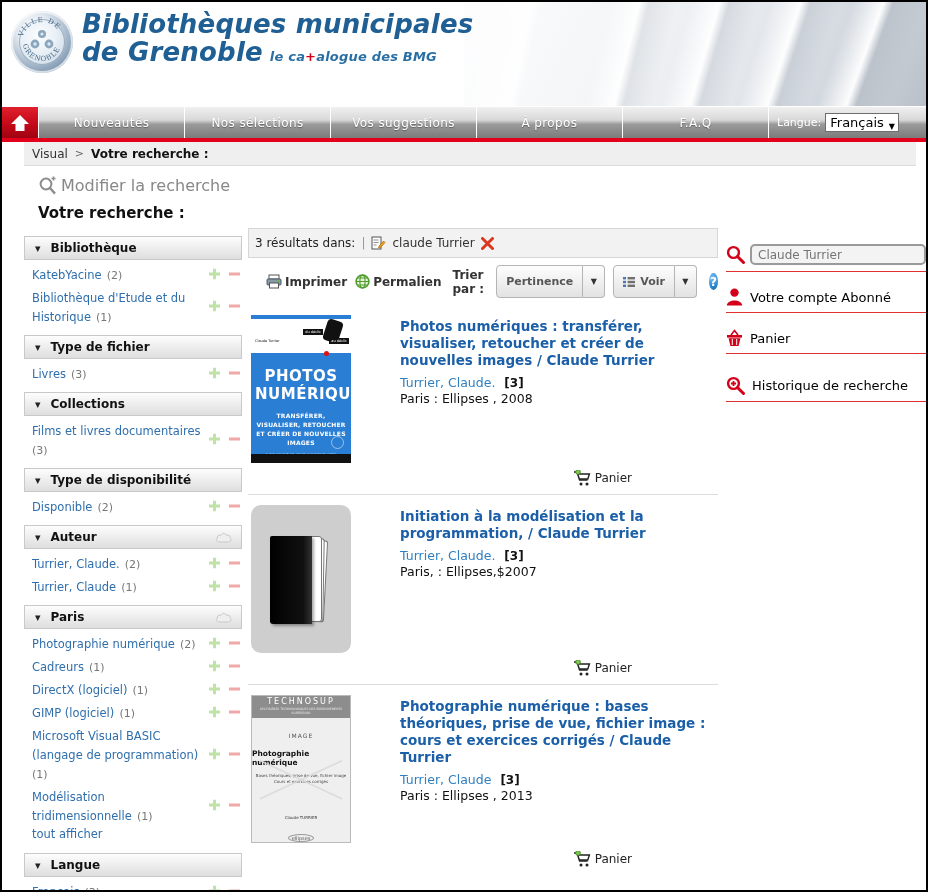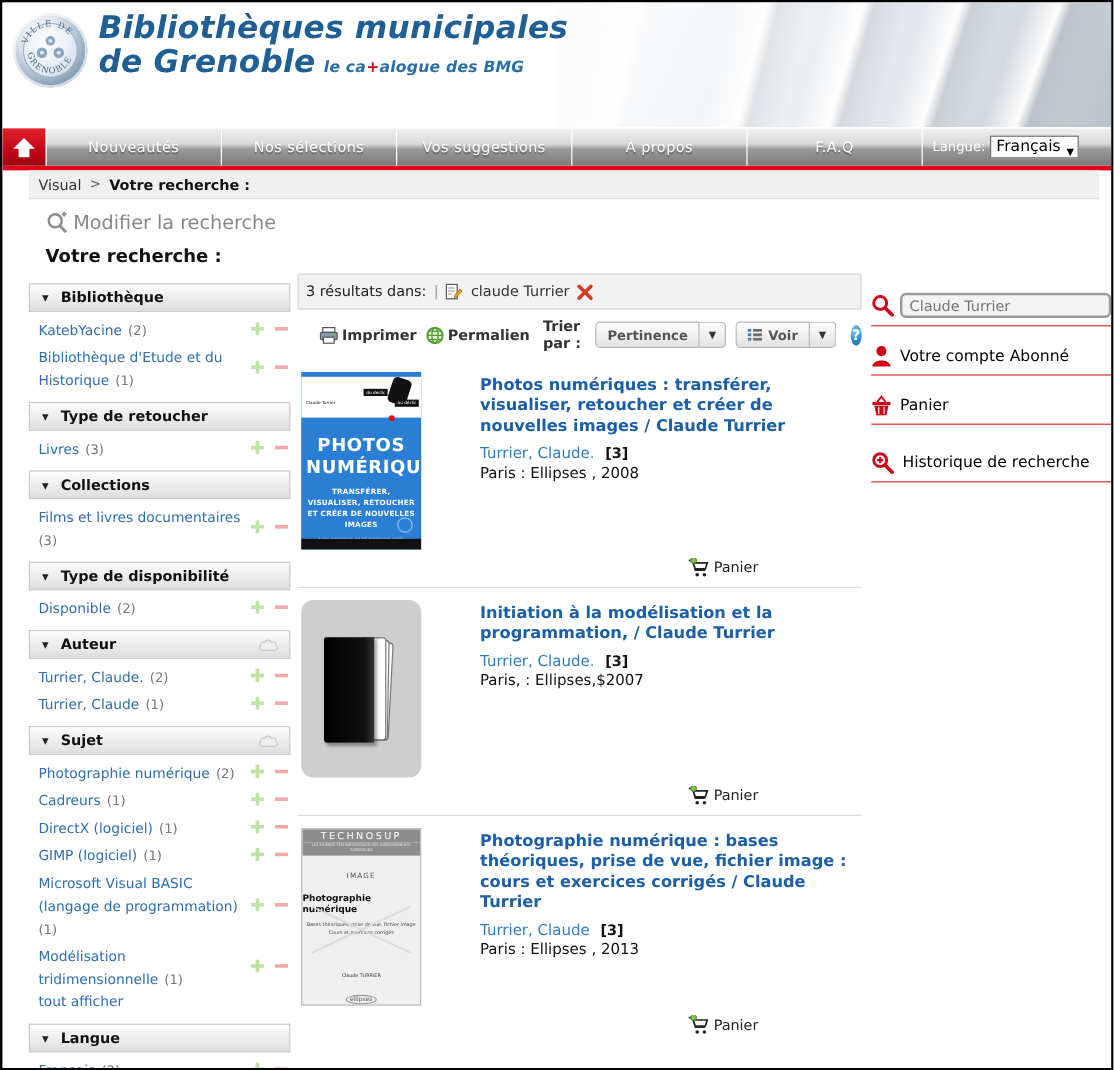--- a/index.html
+++ b/index.html
@@ -196,21 +196,21 @@
     display: flex; align-items: center; gap: 3px;
     font-weight: bold; color: #333; cursor: pointer;
   }
   .tb-label { font-weight: bold; margin-left: 3px; }
   .btn-group { display: flex; align-items: stretch; }
   .btn-main, .btn-caret {
     background: linear-gradient(180deg,#fdfdfd 0%, #f0f0f0 50%, #e2e2e2 100%);
     border: 1px solid #b5b5b5;
     font-size: 11px; font-weight: bold; color: #555;
     display: flex; align-items: center; justify-content: center;
-    cursor: pointer; height: 22px;
+    cursor: pointer; height: 33px;
   }
   .btn-main { padding: 0 9px; border-radius: 4px 0 0 4px; gap: 5px; }
   .btn-caret { width: 22px; border-left: none; border-radius: 0 4px 4px 0; font-size: 8px; color:#333; }
   .help-icon {
     width: 17px; height: 17px; border-radius: 50%;
     background: radial-gradient(circle at 35% 28%, #7fc0ef 0%, #2d8ed6 55%, #1668a8 100%);
     color: #fff; font-size: 12px; font-weight: bold;
     display: flex; align-items: center; justify-content: center;
     cursor: pointer; margin-left: 4px;
   }
@@ -480,21 +480,21 @@
               <path d="M4 0h3v4h4v3H7v4H4V7H0V4h4z" fill="#bfe3a6"></path>
             </svg>
           <svg class="facet-minus" width="11" height="5" viewBox="0 0 11 5">
               <rect x="0" y="1" width="11" height="3" fill="#f0a8a8"></rect>
             </svg>
         </div>
       </div>
 
       <div class="facet-head">
         <span class="chev">▾</span>
-        <span>Type de retoucher</span>
+        <span>Type de fichier</span>
       </div>
       <div class="facet-list">
         <div class="facet-row">
           <span class="facet-link">Livres</span>
           <span class="facet-count">(3)</span>
           <svg class="facet-plus" width="11" height="11" viewBox="0 0 11 11">
               <path d="M4 0h3v4h4v3H7v4H4V7H0V4h4z" fill="#bfe3a6"></path>
             </svg>
           <svg class="facet-minus" width="11" height="5" viewBox="0 0 11 5">
               <rect x="0" y="1" width="11" height="3" fill="#f0a8a8"></rect>
@@ -561,21 +561,21 @@
               <path d="M4 0h3v4h4v3H7v4H4V7H0V4h4z" fill="#bfe3a6"></path>
             </svg>
           <svg class="facet-minus" width="11" height="5" viewBox="0 0 11 5">
               <rect x="0" y="1" width="11" height="3" fill="#f0a8a8"></rect>
             </svg>
         </div>
       </div>
 
       <div class="facet-head">
         <span class="chev">▾</span>
-        <span>Sujet</span>
+        <span>Paris</span>
         <svg class="cloud" width="18" height="13" viewBox="0 0 18 13">
           <path d="M4.5 11 C1.6 11 0.6 8.6 2.3 7.3 C1.6 5 3.9 3.6 5.6 4.5 C6.3 1.9 10.2 1.7 11.2 4.2 C13.6 3.3 15.8 5.1 15.2 7.3 C17 8.3 16.2 11 13.5 11 Z" fill="#eeeeee" stroke="#c8c8c8" stroke-width="1"></path>
         </svg>
       </div>
       <div class="facet-list">
         <div class="facet-row">
           <span class="facet-link">Photographie numérique</span>
           <span class="facet-count">(2)</span>
           <svg class="facet-plus" width="11" height="11" viewBox="0 0 11 11">
               <path d="M4 0h3v4h4v3H7v4H4V7H0V4h4z" fill="#bfe3a6"></path>

